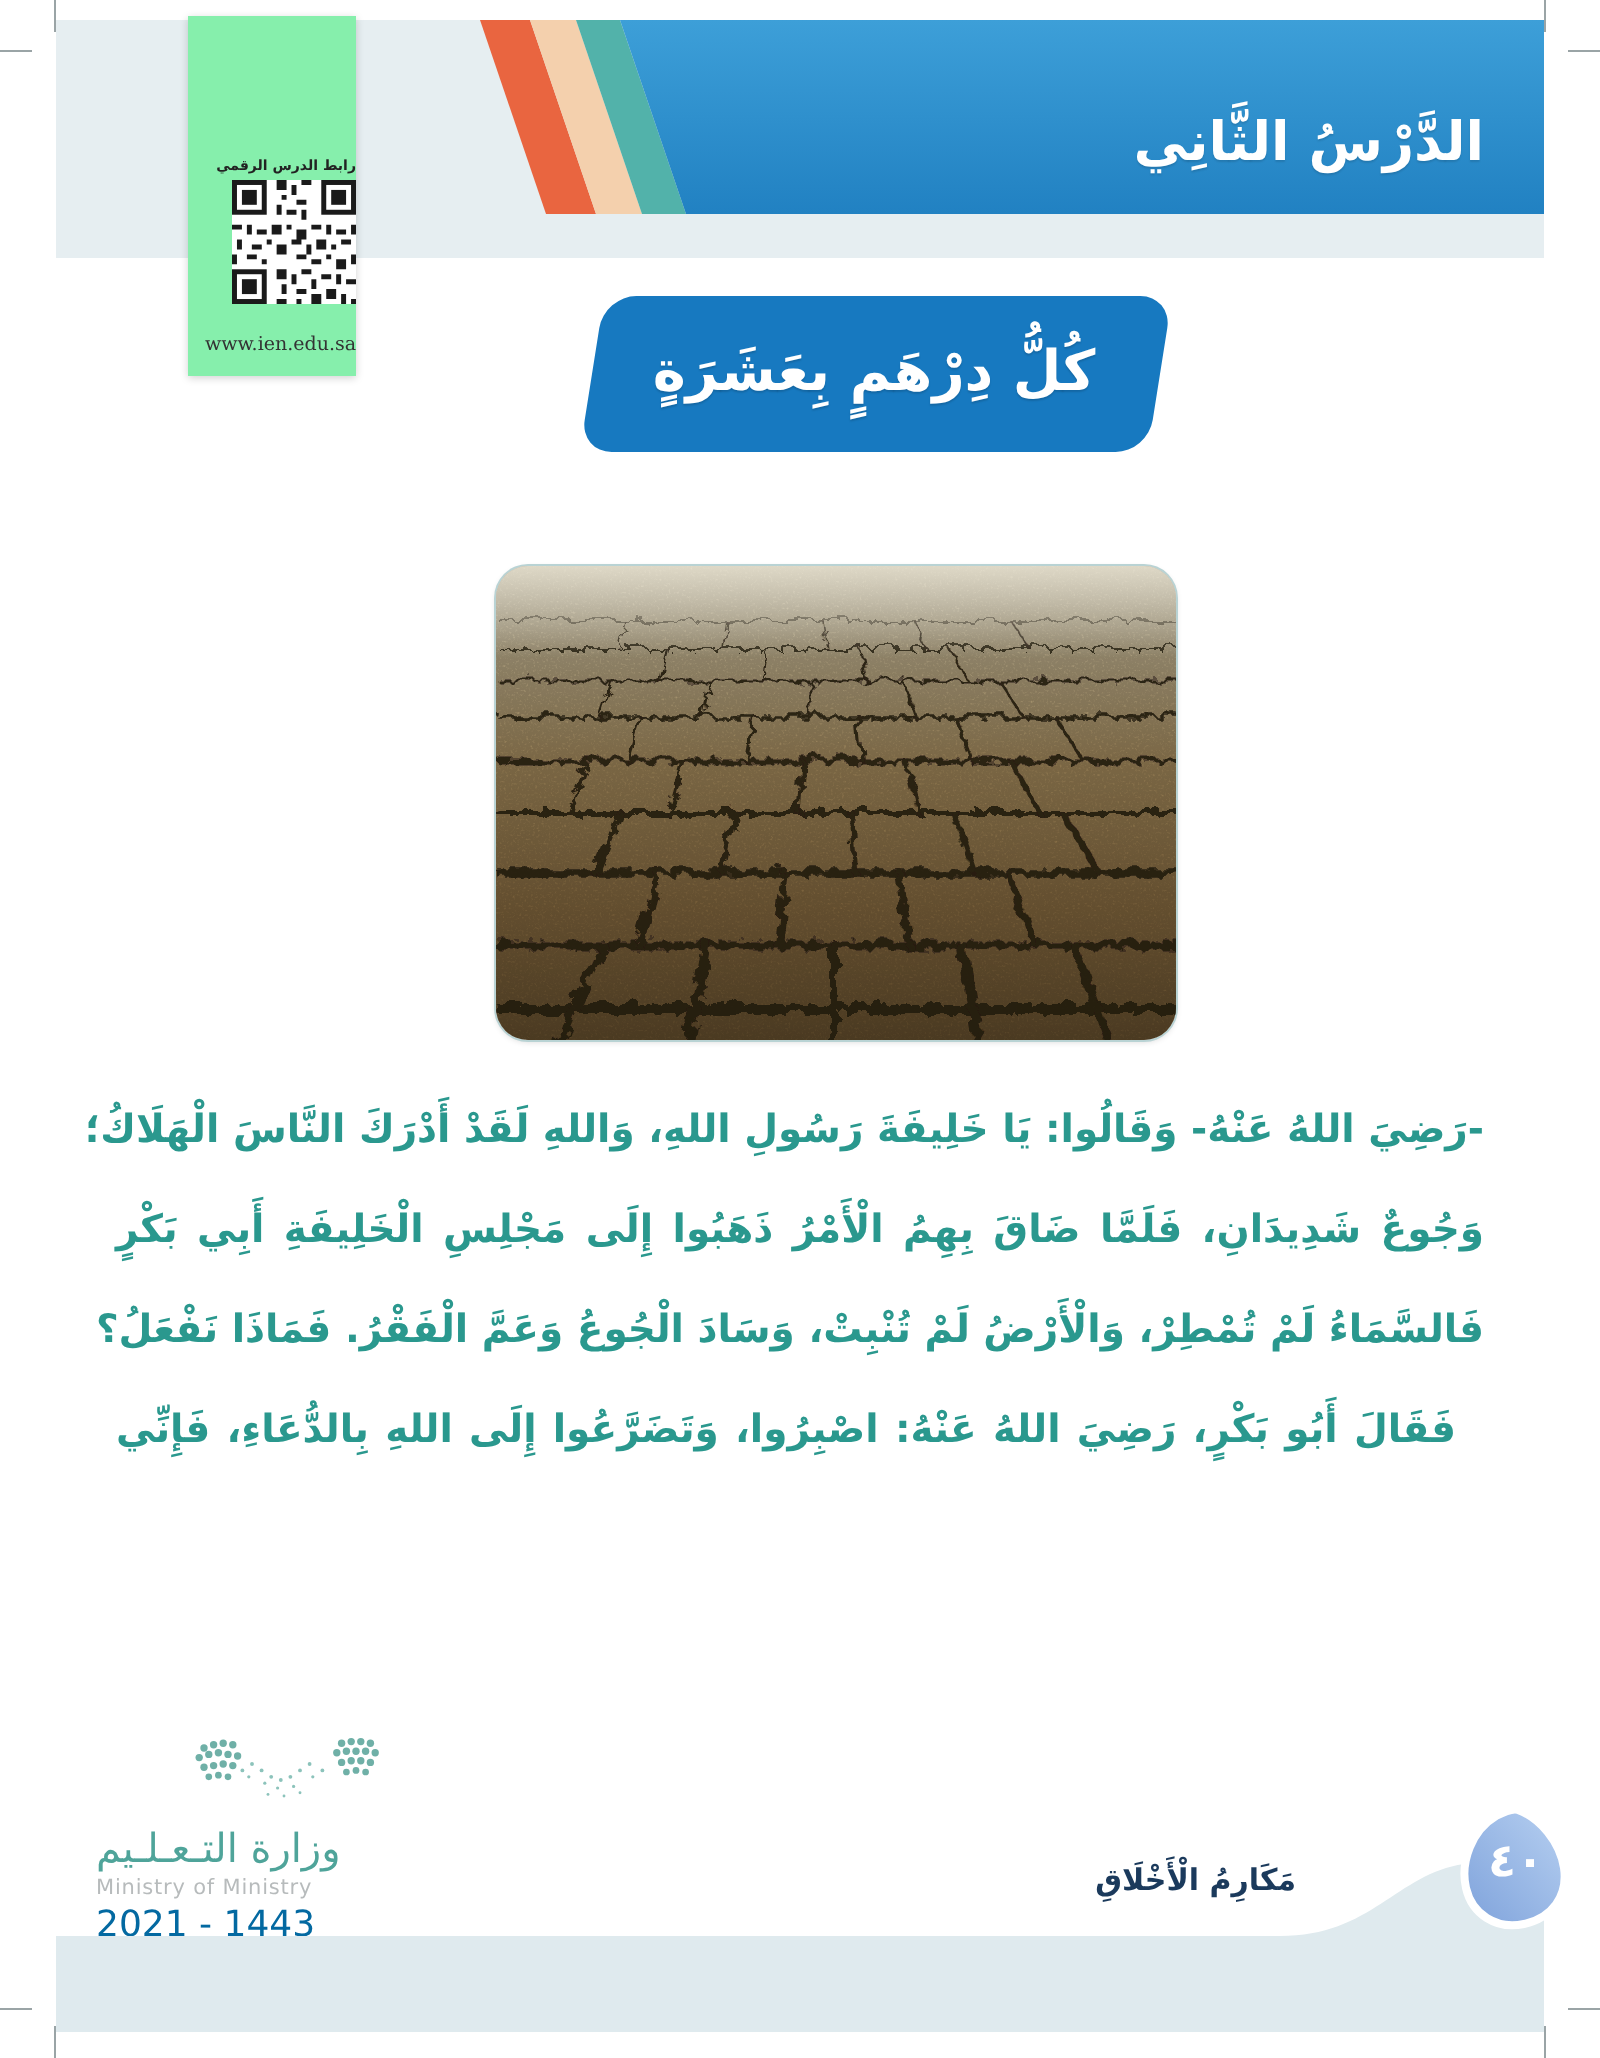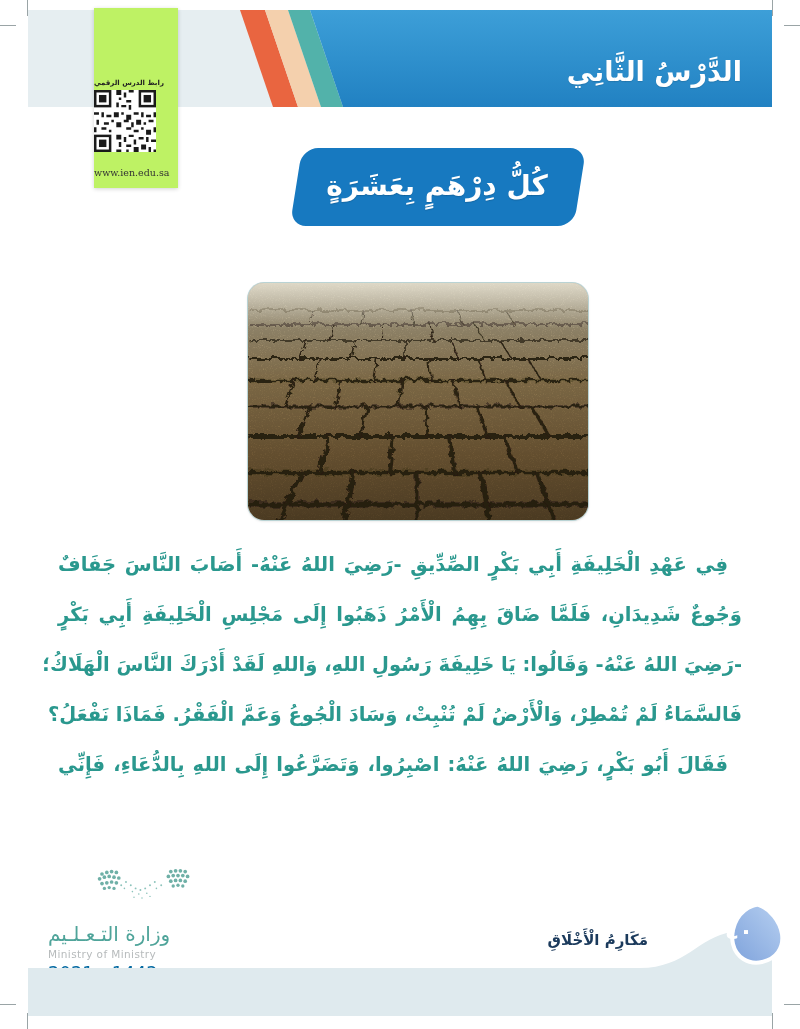--- a/index.html
+++ b/index.html
@@ -3,31 +3,31 @@
 <meta charset="utf-8">
 <style>
   html,body{margin:0;padding:0;}
   body{
     width:800px;height:1029px;position:relative;background:#ffffff;
     font-family:"DejaVu Sans",sans-serif;overflow:hidden;
   }
   
   .crop{position:absolute;background:#9aa4a6;}
   
-  .header-band{position:absolute;left:28px;top:10px;width:744px;height:97px;background:#e6eef1;}
+  .header-band{position:absolute;left:28px;top:10px;width:744px;height:119px;background:#e6eef1;}
   .header-band svg{position:absolute;left:0;top:0;}
   .lesson-title{
     position:absolute;right:30px;top:46px;color:#ffffff;font-weight:bold;
     font-size:27px;direction:rtl;letter-spacing:0;text-shadow:0 1px 1px rgba(0,0,0,.12);
   }
   
   .qr-box{
-    position:absolute;left:94px;top:8px;width:84px;height:180px;background:#bef264;
+    position:absolute;left:94px;top:8px;width:84px;height:180px;background:#86efac;
     box-shadow:0 1px 4px rgba(0,0,0,.18);display:flex;flex-direction:column;
-    align-items:flex-start;justify-content:flex-end;padding-bottom:10px;box-sizing:border-box;
+    align-items:flex-end;justify-content:flex-end;padding-bottom:10px;box-sizing:border-box;
   }
   .qr-caption{font-size:7px;color:#222;direction:rtl;margin-bottom:3px;font-weight:bold;}
   .qr-url{font-size:9.5px;color:#333;margin-top:15px;font-family:"DejaVu Serif",serif;}
   
   .banner{position:absolute;left:286px;top:147px;width:302px;height:80px;}
   .banner .banner-text{
     position:absolute;left:0;top:0;width:100%;height:100%;display:flex;align-items:center;
     justify-content:center;color:#fff;font-weight:bold;font-size:28px;direction:rtl;
     padding-bottom:4px;box-sizing:border-box;text-shadow:0 1px 1px rgba(0,0,0,.15);
   }
@@ -40,30 +40,30 @@
   .story{
     position:absolute;left:58px;top:540px;width:684px;direction:rtl;color:#2a988e;
     font-weight:bold;font-size:19.5px;
   }
   .story .line{height:50px;line-height:50px;text-align:right;text-align-last:justify;white-space:nowrap;}
   .story .line.indent{padding-right:14px;}
   .story .line.endline{text-align-last:right;}
   
   .moe{position:absolute;left:48px;top:866px;width:160px;}
   .moe .dots{margin-left:38px;}
-  .moe .moe-ar{font-size:20px;color:#4fa49a;direction:rtl;text-align:left;margin-top:12px;}
+  .moe .moe-ar{font-size:20px;color:#4fa49a;direction:rtl;text-align:left;margin-top:2px;}
   .moe .moe-en{font-size:10.5px;color:#b7bbbc;margin-top:2px;letter-spacing:.4px;}
   .moe .moe-years{font-size:18px;color:#0369a1;margin-top:2px;}
   .bottom-band{position:absolute;left:28px;top:925px;width:744px;height:91px;}
   .book-title{
     position:absolute;right:152px;top:931px;font-size:15px;font-weight:bold;color:#1b3a5c;direction:rtl;
   }
   .page-badge{position:absolute;left:725px;top:900px;width:66px;height:70px;}
   .page-badge .num{
-    position:absolute;left:0;top:9px;width:100%;text-align:left;color:#fff;
+    position:absolute;left:0;top:9px;width:100%;text-align:center;color:#fff;
     font-size:23px;font-weight:bold;line-height:44px;
   }
 </style>
 </head>
 <body>
 
 <div class="crop" style="left:0;top:25px;width:16px;height:1px;"></div>
 <div class="crop" style="left:27px;top:0;width:1px;height:16px;"></div>
 <div class="crop" style="right:0;top:25px;width:16px;height:1px;"></div>
 <div class="crop" style="right:27px;top:0;width:1px;height:16px;"></div>
@@ -193,23 +193,22 @@
       <path d="M112,40 L114,26" stroke-width="0.8"></path>
       <path d="M164,40 L162,26" stroke-width="0.8"></path>
       <path d="M214,40 L208,26" stroke-width="0.8"></path>
       <path d="M266,40 L256,26" stroke-width="0.8"></path>
     </g>
     <rect width="340" height="46" fill="url(#haze)"></rect>
   </svg>
 </div>
 
 <div class="story">
-  <div class="line indent">فِي عَهْدِ الْخَلِيفَةِ أَبِي بَكْرٍ الصِّدِّيقِ -رَضِيَ اللهُ عَنْهُ- أَصَابَ النَّاسَ جَفَافٌ</div>
+  <div class="line">-رَضِيَ اللهُ عَنْهُ- وَقَالُوا: يَا خَلِيفَةَ رَسُولِ اللهِ، وَاللهِ لَقَدْ أَدْرَكَ النَّاسَ الْهَلَاكُ؛</div>
   <div class="line">وَجُوعٌ شَدِيدَانِ، فَلَمَّا ضَاقَ بِهِمُ الْأَمْرُ ذَهَبُوا إِلَى مَجْلِسِ الْخَلِيفَةِ أَبِي بَكْرٍ</div>
-  <div class="line">-رَضِيَ اللهُ عَنْهُ- وَقَالُوا: يَا خَلِيفَةَ رَسُولِ اللهِ، وَاللهِ لَقَدْ أَدْرَكَ النَّاسَ الْهَلَاكُ؛</div>
   <div class="line">فَالسَّمَاءُ لَمْ تُمْطِرْ، وَالْأَرْضُ لَمْ تُنْبِتْ، وَسَادَ الْجُوعُ وَعَمَّ الْفَقْرُ. فَمَاذَا نَفْعَلُ؟</div>
   <div class="line indent">فَقَالَ أَبُو بَكْرٍ، رَضِيَ اللهُ عَنْهُ: اصْبِرُوا، وَتَضَرَّعُوا إِلَى اللهِ بِالدُّعَاءِ، فَإِنِّي</div>
 </div>
 
 <div class="moe">
   <svg class="dots" width="104" height="40" viewBox="0 0 130 46">
     <g fill="#6fb0a7">
       <circle cx="106" cy="5" r="2.3"></circle>
         <circle cx="112" cy="4" r="2.3"></circle>
         <circle cx="118" cy="4" r="2.3"></circle>

